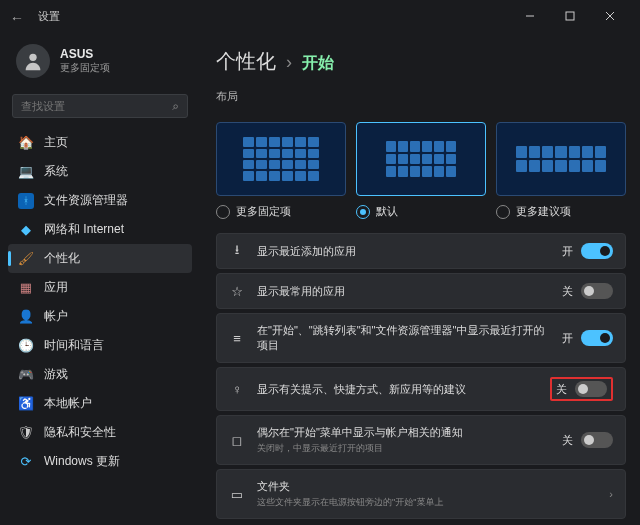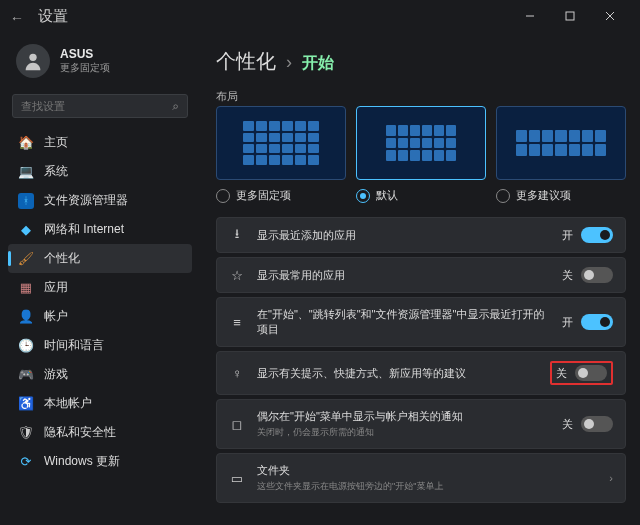--- a/index.html
+++ b/index.html
@@ -1,21 +1,21 @@
 <!DOCTYPE html>
 <html><head>
 <meta charset="utf-8">
 <style>
 * { margin: 0; padding: 0; box-sizing: border-box; font-family: "Segoe UI", "Microsoft YaHei", sans-serif; }
 body { background: #1a1b1e; color: #e8e8e8; width: 640px; height: 525px; overflow: hidden; }
 
 
 .titlebar { display: flex; align-items: center; height: 32px; padding: 0 10px; }
 .titlebar .back { width: 20px; color: #aaa; font-size: 14px; }
-.titlebar .title { font-size: 15px; color: #ccc; margin-left: 8px; flex: 1; }
+.titlebar .title { font-size: 11px; color: #ccc; margin-left: 8px; flex: 1; }
 .winctrls { display: flex; }
 .winbtn { width: 40px; height: 28px; display: flex; align-items: center; justify-content: center; color: #ccc; font-size: 11px; }
 .winbtn svg { stroke: #ccc; stroke-width: 1; fill: none; }
 
 
 .shell { display: flex; height: calc(525px - 32px); }
 .sidebar { width: 198px; padding: 8px 6px 8px 8px; display: flex; flex-direction: column; }
 .content { flex: 1; padding: 8px 14px 0 18px; overflow: hidden; }
 
 
@@ -34,21 +34,21 @@
 .navitem.selected { background: #2d2f33; }
 .navitem.selected::before { content: ""; position: absolute; left: 0; top: 7px; bottom: 7px; width: 3px; background: #4cc2ff; border-radius: 2px; }
 .nicon { width: 16px; height: 16px; display: flex; align-items: center; justify-content: center; font-size: 13px; }
 
 
 .breadcrumb { display: flex; align-items: baseline; gap: 10px; margin: 8px 0 14px; }
 .bc-parent { font-size: 20px; color: #ddd; }
 .bc-sep { font-size: 18px; color: #888; }
 .bc-current { font-size: 16px; font-weight: 600; color: #86efac; }
 
-.section-label { font-size: 11px; color: #bbb; margin-bottom: 2px; }
+.section-label { font-size: 11px; color: #bbb; margin-bottom: 18px; }
 
 
 .layout-row { display: flex; gap: 10px; margin-bottom: 14px; }
 .layout-opt { flex: 1; }
 .layout-thumb { height: 74px; background: #0a2040; border: 1px solid #2b4a73; border-radius: 4px; display: flex; align-items: center; justify-content: center; }
 .layout-opt.sel .layout-thumb { border-color: #4cc2ff; }
 .thumb-inner { width: 60%; height: 60%; display: grid; gap: 2px; }
 .thumb-a .thumb-inner { grid-template-columns: repeat(6,1fr); grid-template-rows: repeat(4,1fr); }
 .thumb-b .thumb-inner { grid-template-columns: repeat(6,1fr); grid-template-rows: repeat(3,1fr); width: 55%; height: 50%; }
 .thumb-c .thumb-inner { grid-template-columns: repeat(7,1fr); grid-template-rows: repeat(2,1fr); width: 70%; height: 35%; }
@@ -305,21 +305,21 @@
           </div>
           <div class="toggle-wrap highlight-box">
             <span>关</span>
             <span class="toggle"></span>
           </div>
         </div>
         <div class="setrow">
           <span class="ricon">◻</span>
           <div class="rmid">
             <div class="rtitle">偶尔在"开始"菜单中显示与帐户相关的通知</div>
-            <div class="rsub">关闭时，仍会显示所需的通知</div>
+            <div class="rsub">关闭时，中显示最近打开的项目</div>
           </div>
           <div class="toggle-wrap">
             <span>关</span>
             <span class="toggle"></span>
           </div>
         </div>
         <div class="setrow">
           <span class="ricon">▭</span>
           <div class="rmid">
             <div class="rtitle">文件夹</div>

